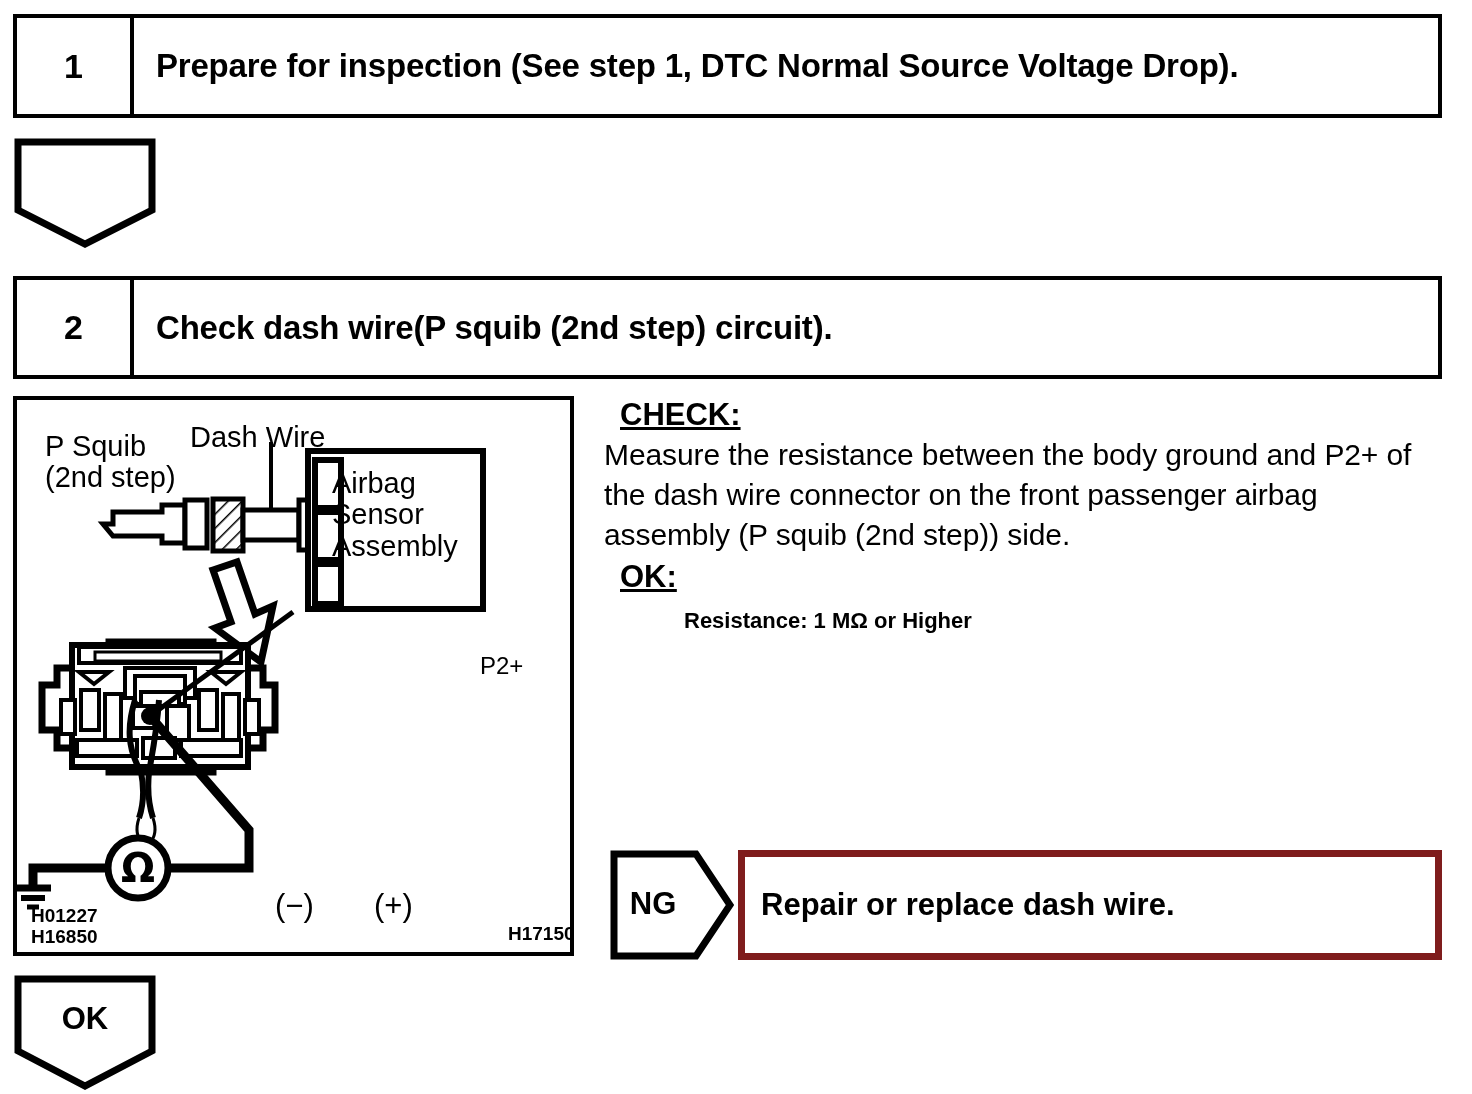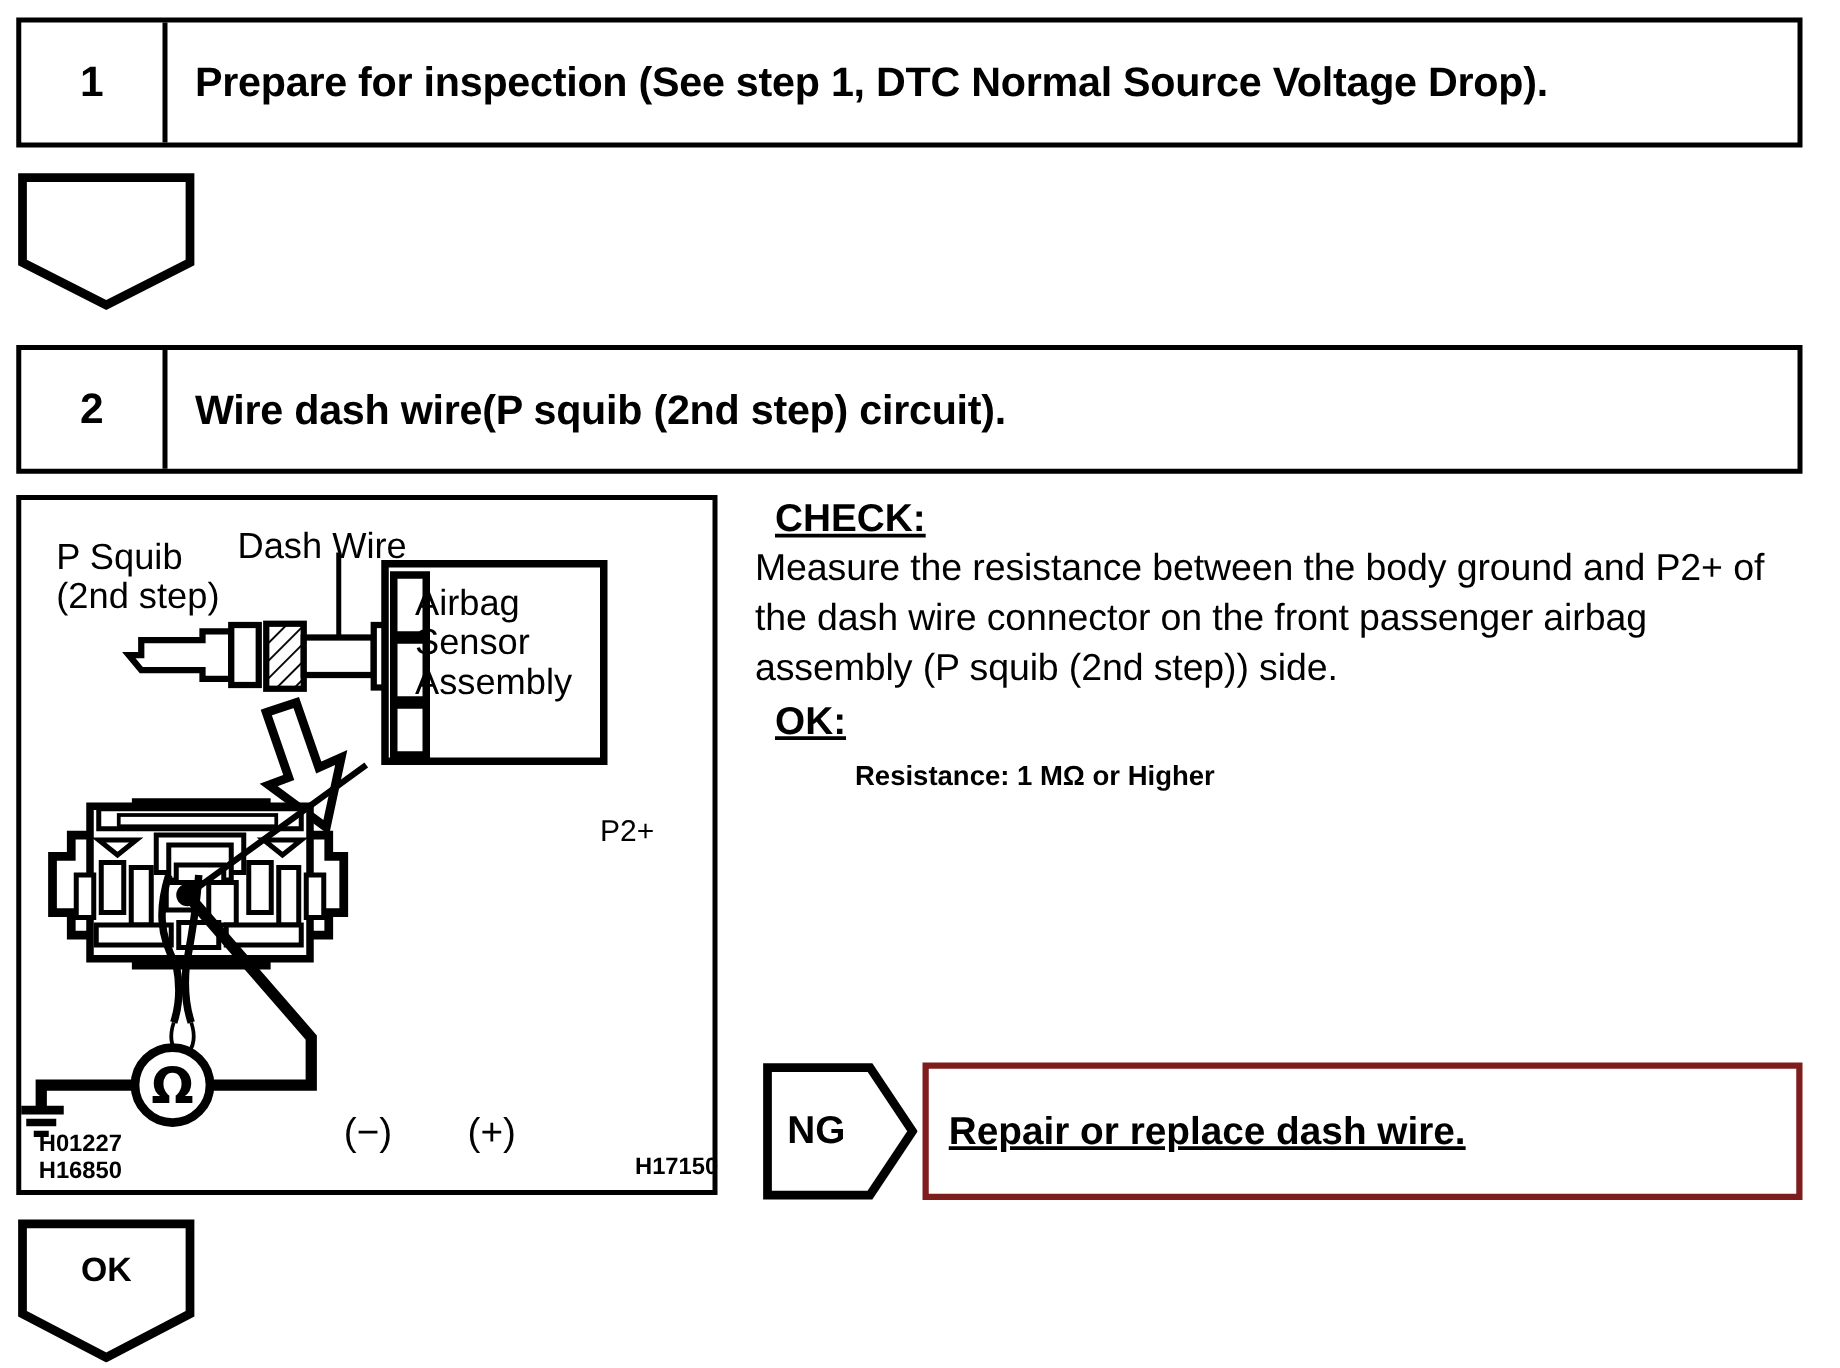--- a/index.html
+++ b/index.html
@@ -58,21 +58,21 @@
   .down-arrow {
     position: absolute;
     box-sizing: border-box;
   }
   .down-arrow svg { display: block; }
   .down-arrow .arrow-label {
     position: absolute;
     left: 0;
     width: 100%;
     text-align: center;
-    font-size: 27px;
+    font-size: 31px;
     font-weight: bold;
   }
 
   
   .ng-arrow {
     position: absolute;
     text-decoration: underline;
   }
   .ng-arrow svg { display: block; }
   .ng-arrow .arrow-label {
@@ -80,29 +80,28 @@
     left: 0; top: 36px;
     width: 86px;
     text-align: center;
     font-size: 31px;
     font-weight: bold;
   }
 
   
   .result-box {
     position: absolute;
-    border: 5px solid #7f1d1d;
+    border: 7px solid #7f1d1d;
     box-sizing: border-box;
     background: #fff;
     display: flex;
     align-items: center;
     padding-left: 16px;
     font-size: 31px;
     font-weight: bold;
-    text-decoration: underline;
   }
 
   
   .illus {
     position: absolute;
     left: 13px;
     top: 396px;
     width: 561px;
     height: 560px;
     border: 4px solid #000;
@@ -169,21 +168,21 @@
 
   <div class="down-arrow" style="left:14px; top:138px; width:142px; height:110px;">
     <svg width="142" height="110" viewBox="0 0 142 110">
       <polygon points="4,4 138,4 138,72 71,106 4,72" fill="#ffffff" stroke="#000000" stroke-width="7" stroke-linejoin="miter"></polygon>
     </svg>
     <span class="arrow-label" style="top:26px;"></span>
   </div>
 
   <div class="step-box" style="left:13px; top:276px; width:1429px; height:103px;">
     <div class="step-num-cell">2</div>
-    <div class="step-title-cell">Wire dash wire(P squib (2nd step) circuit).</div>
+    <div class="step-title-cell">Check dash wire(P squib (2nd step) circuit).</div>
   </div>
 
   <div class="illus">
 
     <svg width="553" height="552" viewBox="0 0 553 552">
 
       <g stroke="#000" fill="#fff" stroke-width="5">
 
         <polygon points="96,124 96,112 145,112 145,105 168,105 168,143 145,143 145,136 96,136 86,124" fill="#fff" stroke="#000" stroke-width="5" stroke-linejoin="miter"></polygon>
 

